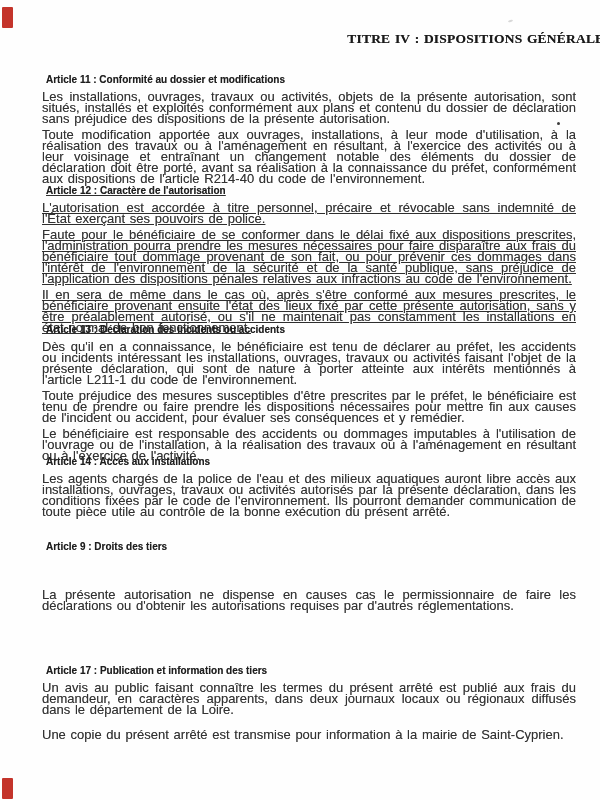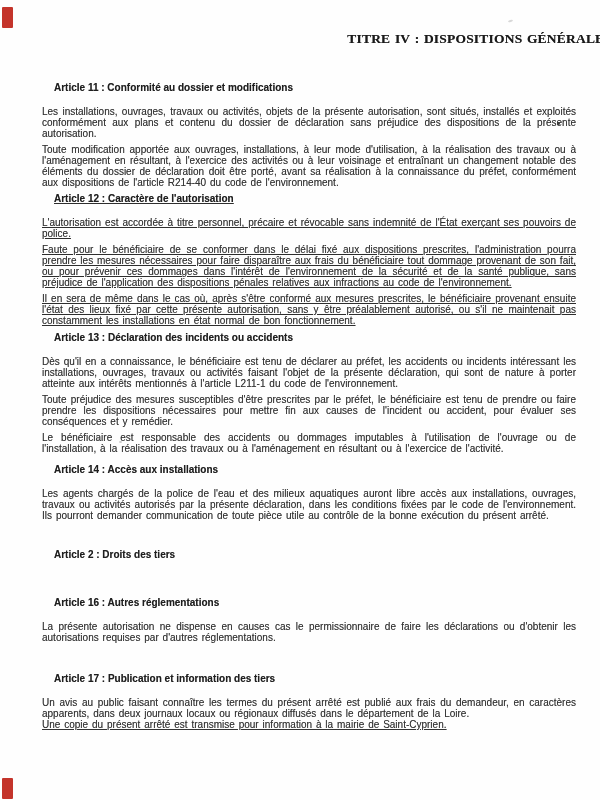--- a/index.html
+++ b/index.html
@@ -15,37 +15,37 @@
     position:absolute;left:12px;top:31px;width:600px;
     text-align:right;
     font-family:"Liberation Serif", serif;
     font-weight:bold;font-size:13.5px;line-height:15px;
     letter-spacing:.2px;word-spacing:1px;color:#1a1a1a;
     text-shadow:0 0 .5px rgba(30,30,30,.6);
     margin:0;
   }
   .section{position:absolute;left:42px;width:534px;}
   .section h2{
-    margin:12px;font-size:10px;line-height:13px;font-weight:bold;color:#1f1f1f;
+    margin:4px;font-size:10px;line-height:13px;font-weight:bold;color:#1f1f1f;
     text-shadow:0 0 .4px rgba(30,30,30,.5);
   }
   .section p{
     margin:5px 0 0 0;
-    font-size:10px;line-height:11px;
+    font-size:13px;line-height:11px;
     text-align:justify;word-spacing:1.1px;color:#333333;
     text-shadow:0 0 .45px rgba(50,50,50,.5);
   }
   .s0{top:69px;}
   .s1{top:180px;text-decoration:underline;}
   .s2{top:319px;}
   .s3{top:451px;}
   .s4{top:536px;}
   .s5{top:584px;}
   .s6{top:660px;}
-  .s6 p.gap{margin-top:0;text-decoration:underline;}
+  .s6 p.gap{margin-top:14px;}
   .page-number{
     position:absolute;left:537px;top:769px;
     font-size:10px;line-height:9px;color:#3a3a3a;margin-top:48px;
   }
   .edge-mark{
     position:absolute;left:2px;width:11px;height:21px;
     border-radius:1px;
   }
   .edge-mark.top{top:7px;}
   .edge-mark.bottom{top:778px;}
@@ -94,25 +94,24 @@
 
   <span class="speck a"></span>
   <span class="speck b"></span>
 
   <div class="section s3">
     <h2>Article 14 : Accès aux installations</h2>
     <p>Les agents chargés de la police de l'eau et des milieux aquatiques auront libre accès aux installations, ouvrages, travaux ou activités autorisés par la présente déclaration, dans les conditions fixées par le code de l'environnement. Ils pourront demander communication de toute pièce utile au contrôle de la bonne exécution du présent arrêté.</p>
   </div>
 
   <div class="section s4">
-    <h2>Article 2 : Droits des tiers</h2>
+    <h2>Article 9 : Droits des tiers</h2>
   </div>
 
   <div class="section s5">
-    <h2>Article 16 : Autres réglementations</h2>
     <p>La présente autorisation ne dispense en causes cas le permissionnaire de faire les déclarations ou d'obtenir les autorisations requises par d'autres réglementations.</p>
   </div>
 
   <div class="section s6">
     <h2>Article 17 : Publication et information des tiers</h2>
     <p>Un avis au public faisant connaître les termes du présent arrêté est publié aux frais du demandeur, en caractères apparents, dans deux journaux locaux ou régionaux diffusés dans le département de la Loire.</p>
     <p class="gap">Une copie du présent arrêté est transmise pour information à la mairie de Saint-Cyprien.</p>
   </div>
 
   <span class="page-number">7/8</span>

